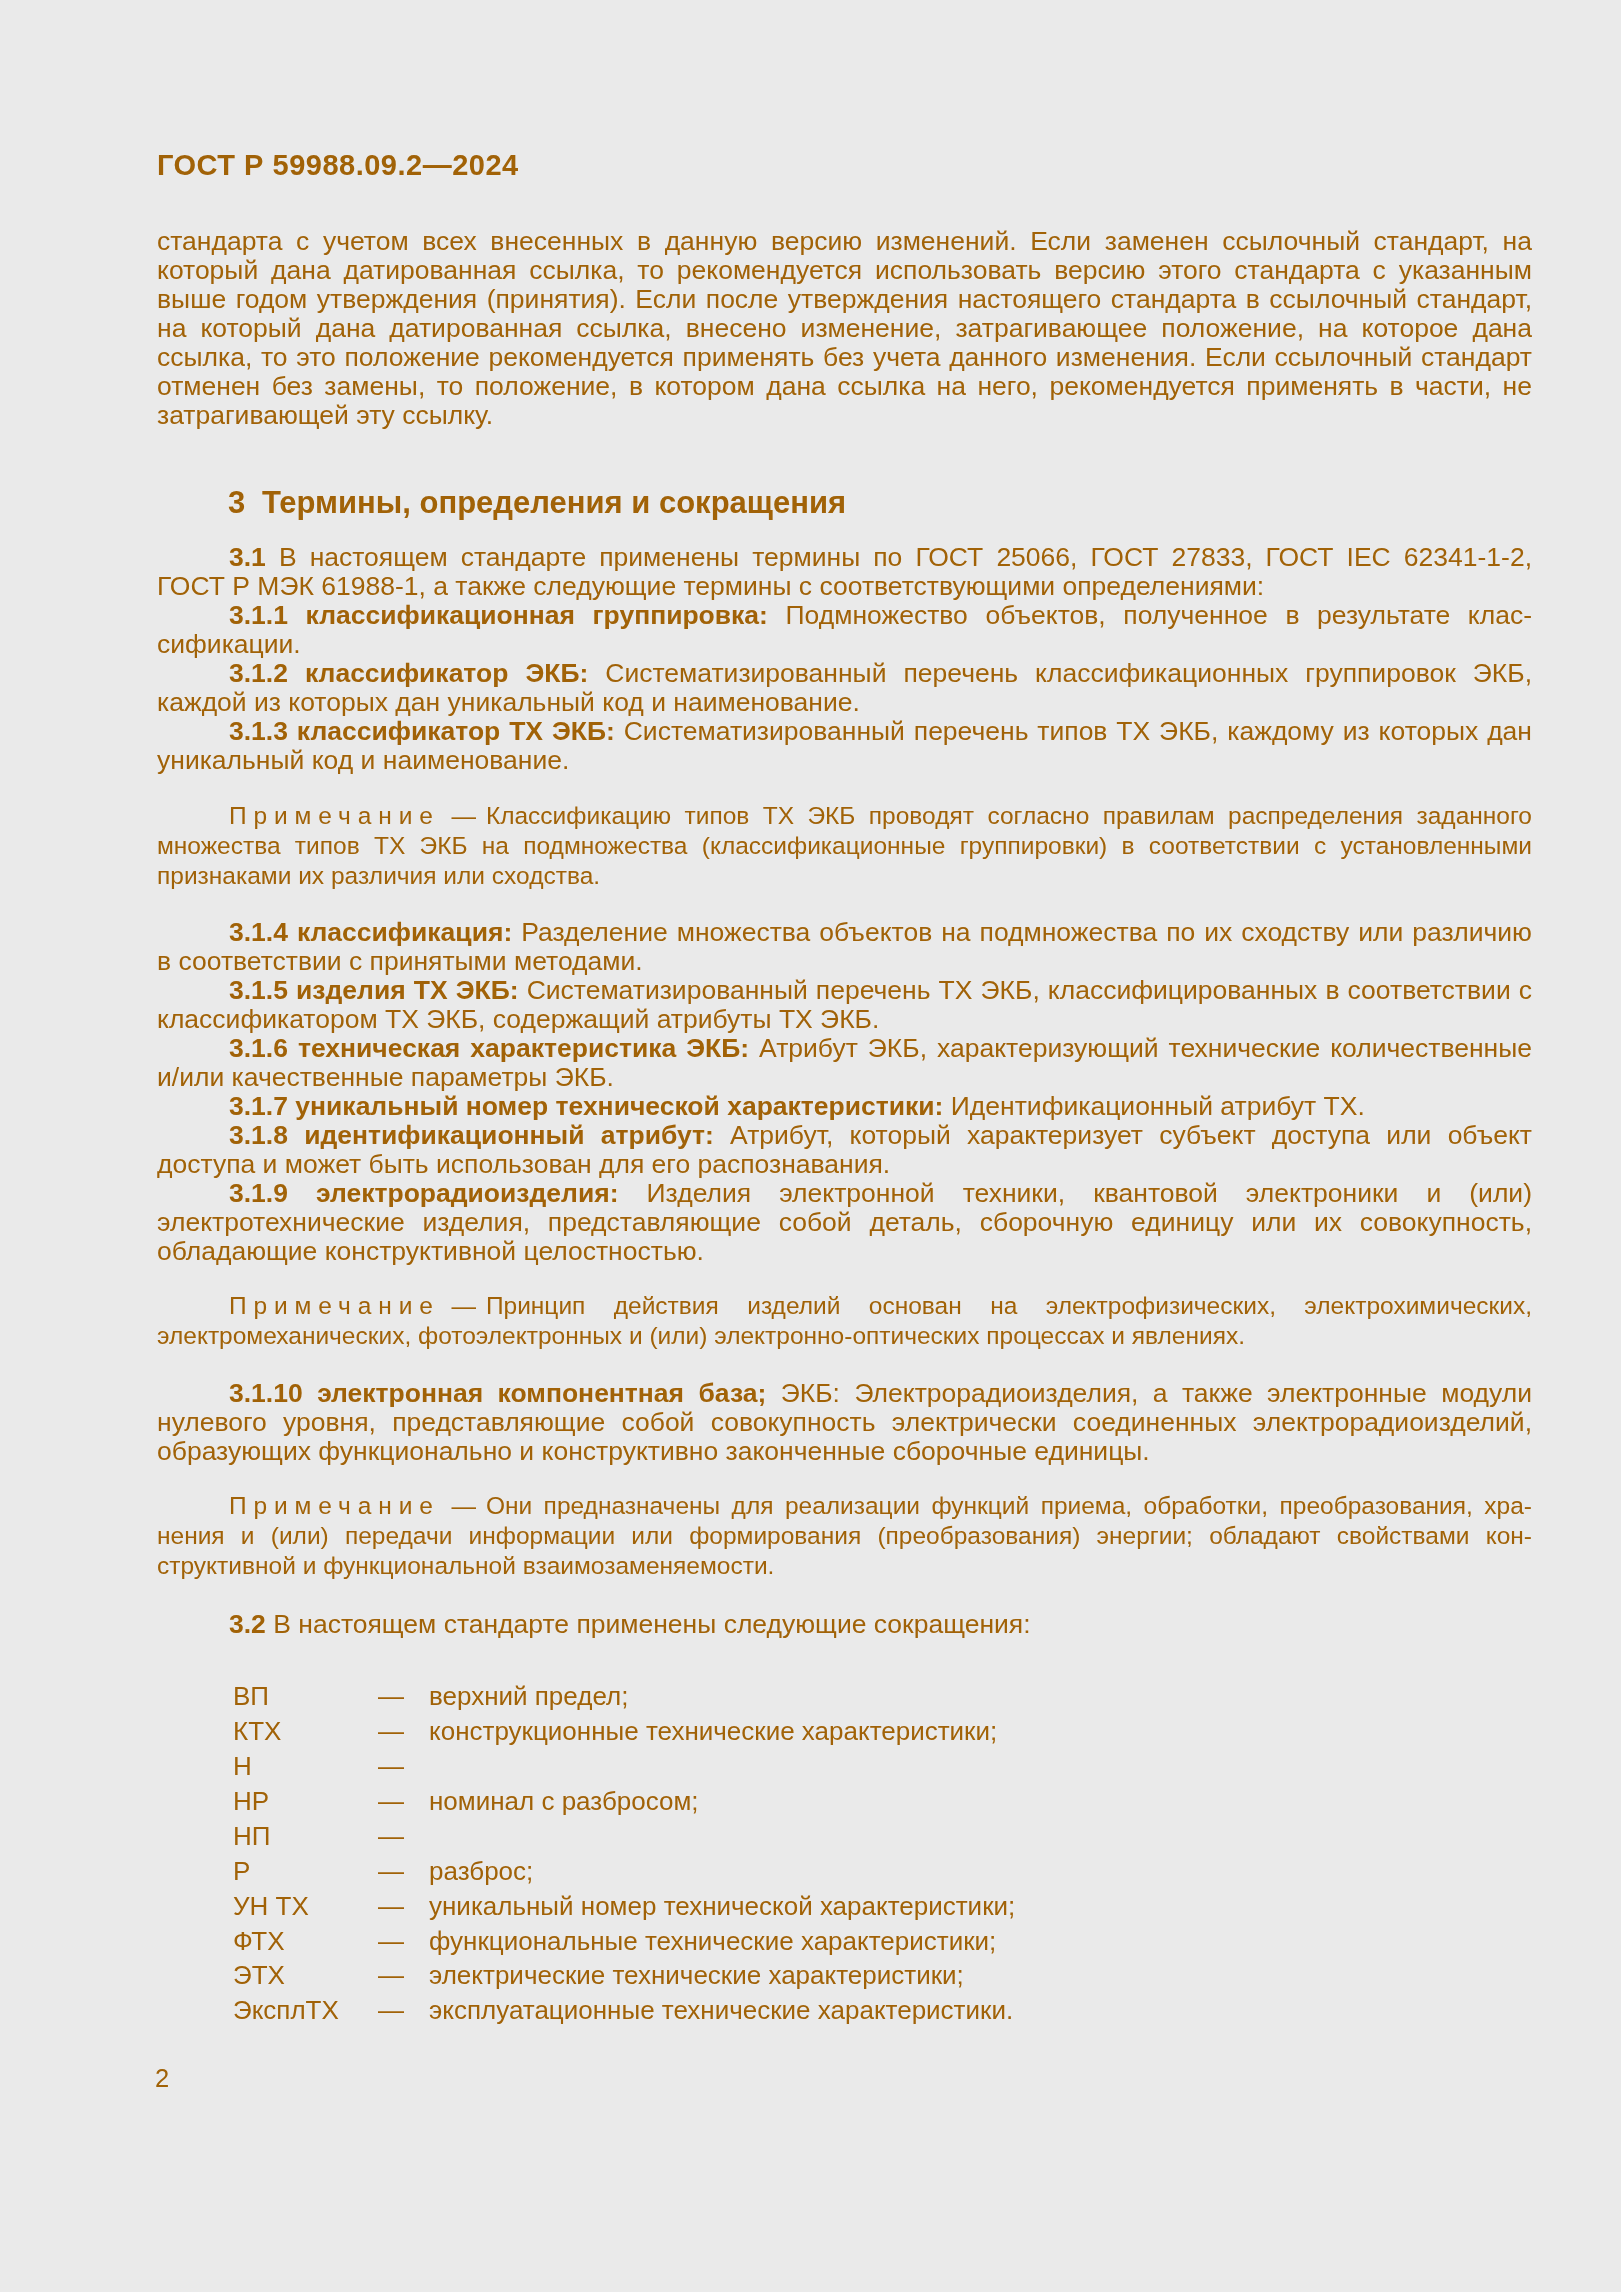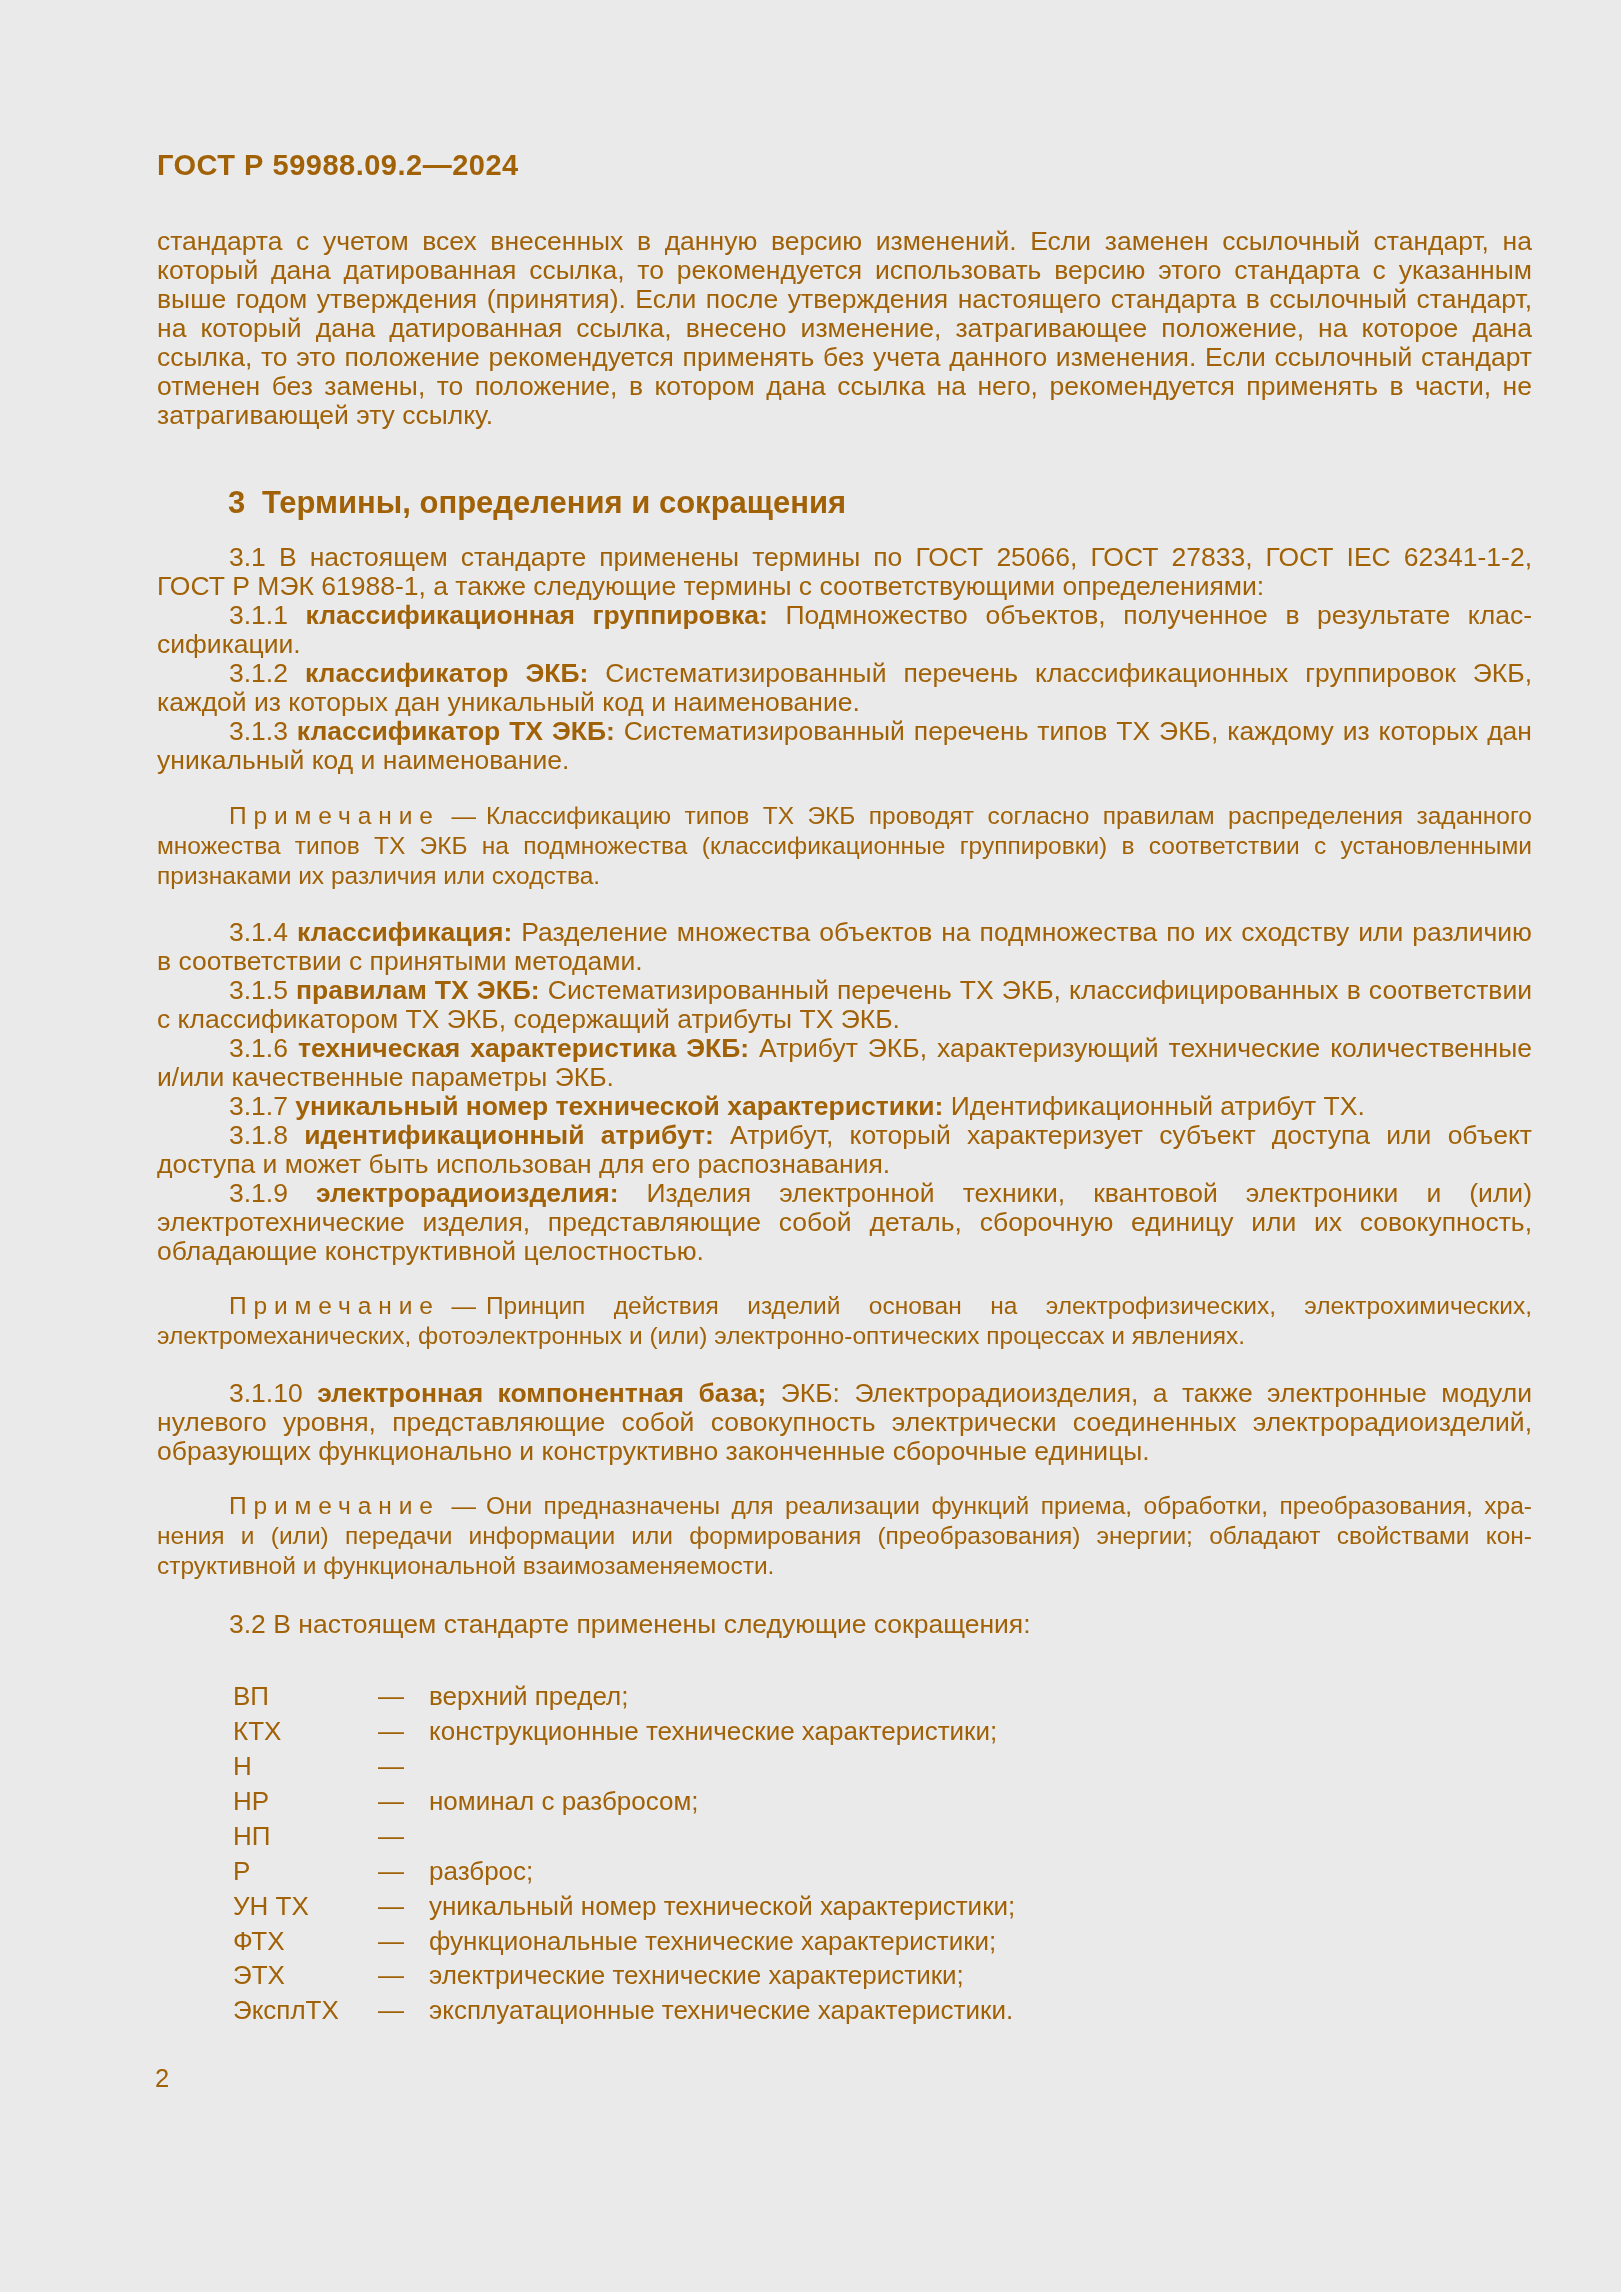--- a/index.html
+++ b/index.html
@@ -21,21 +21,21 @@
     text-align:justify;margin:0;
     hyphens:manual;
   }
   .intro{margin-top:45px;}
   .indent{text-indent:72px;}
   .section-heading{
     font-size:31px;line-height:35px;font-weight:bold;
     margin:55px 0 23px;padding-left:71px;
   }
   .sec-num{margin-right:16.7px;}
-  .term-num{font-weight:normal;}
+  .term-num{font-weight:bold;}
   .term-name{font-weight:bold;}
   .note{
     font-size:24.5px;line-height:30px;
     text-align:justify;text-indent:72px;
     margin:25.5px 0 27.4px;
     hyphens:manual;
   }
   .note-label{letter-spacing:6.9px;}
   .note-dash{margin:0 9.8px 0 11.8px;}
   .abbr-intro{margin-top:29px;}
@@ -82,21 +82,21 @@
     <p class="body-par indent"><span class="term-num">3.1.3</span> <b class="term-name">классификатор ТХ ЭКБ:</b>  <span>Систематизированный перечень типов ТХ ЭКБ, каждому из кото­рых дан уникальный код и наименование.</span></p>
     <p class="note"><span class="note-label">Примечание</span><span class="note-dash">—</span><span>Классификацию типов ТХ ЭКБ проводят согласно правилам распределения заданного множества типов ТХ ЭКБ на подмножества (классификационные группировки) в соответствии с установленными признаками их различия или сходства.</span></p>
   </div>
 
   <div class="term-block">
     <p class="body-par indent"><span class="term-num">3.1.4</span> <b class="term-name">классификация:</b>  <span>Разделение множества объектов на подмножества по их сходству или раз­личию в соответствии с принятыми методами.</span></p>
 
   </div>
 
   <div class="term-block">
-    <p class="body-par indent"><span class="term-num">3.1.5</span> <b class="term-name">правилам ТХ ЭКБ:</b>  <span>Систематизированный перечень ТХ ЭКБ, классифицированных в соот­ветствии с классификатором ТХ ЭКБ, содержащий атрибуты ТХ ЭКБ.</span></p>
+    <p class="body-par indent"><span class="term-num">3.1.5</span> <b class="term-name">изделия ТХ ЭКБ:</b>  <span>Систематизированный перечень ТХ ЭКБ, классифицированных в соот­ветствии с классификатором ТХ ЭКБ, содержащий атрибуты ТХ ЭКБ.</span></p>
 
   </div>
 
   <div class="term-block">
     <p class="body-par indent"><span class="term-num">3.1.6</span> <b class="term-name">техническая характеристика ЭКБ:</b>  <span>Атрибут ЭКБ, характеризующий технические количе­ственные и/или качественные параметры ЭКБ.</span></p>
 
   </div>
 
   <div class="term-block">
     <p class="body-par indent"><span class="term-num">3.1.7</span> <b class="term-name">уникальный номер технической характеристики:</b>  <span>Идентификационный атрибут ТХ.</span></p>

